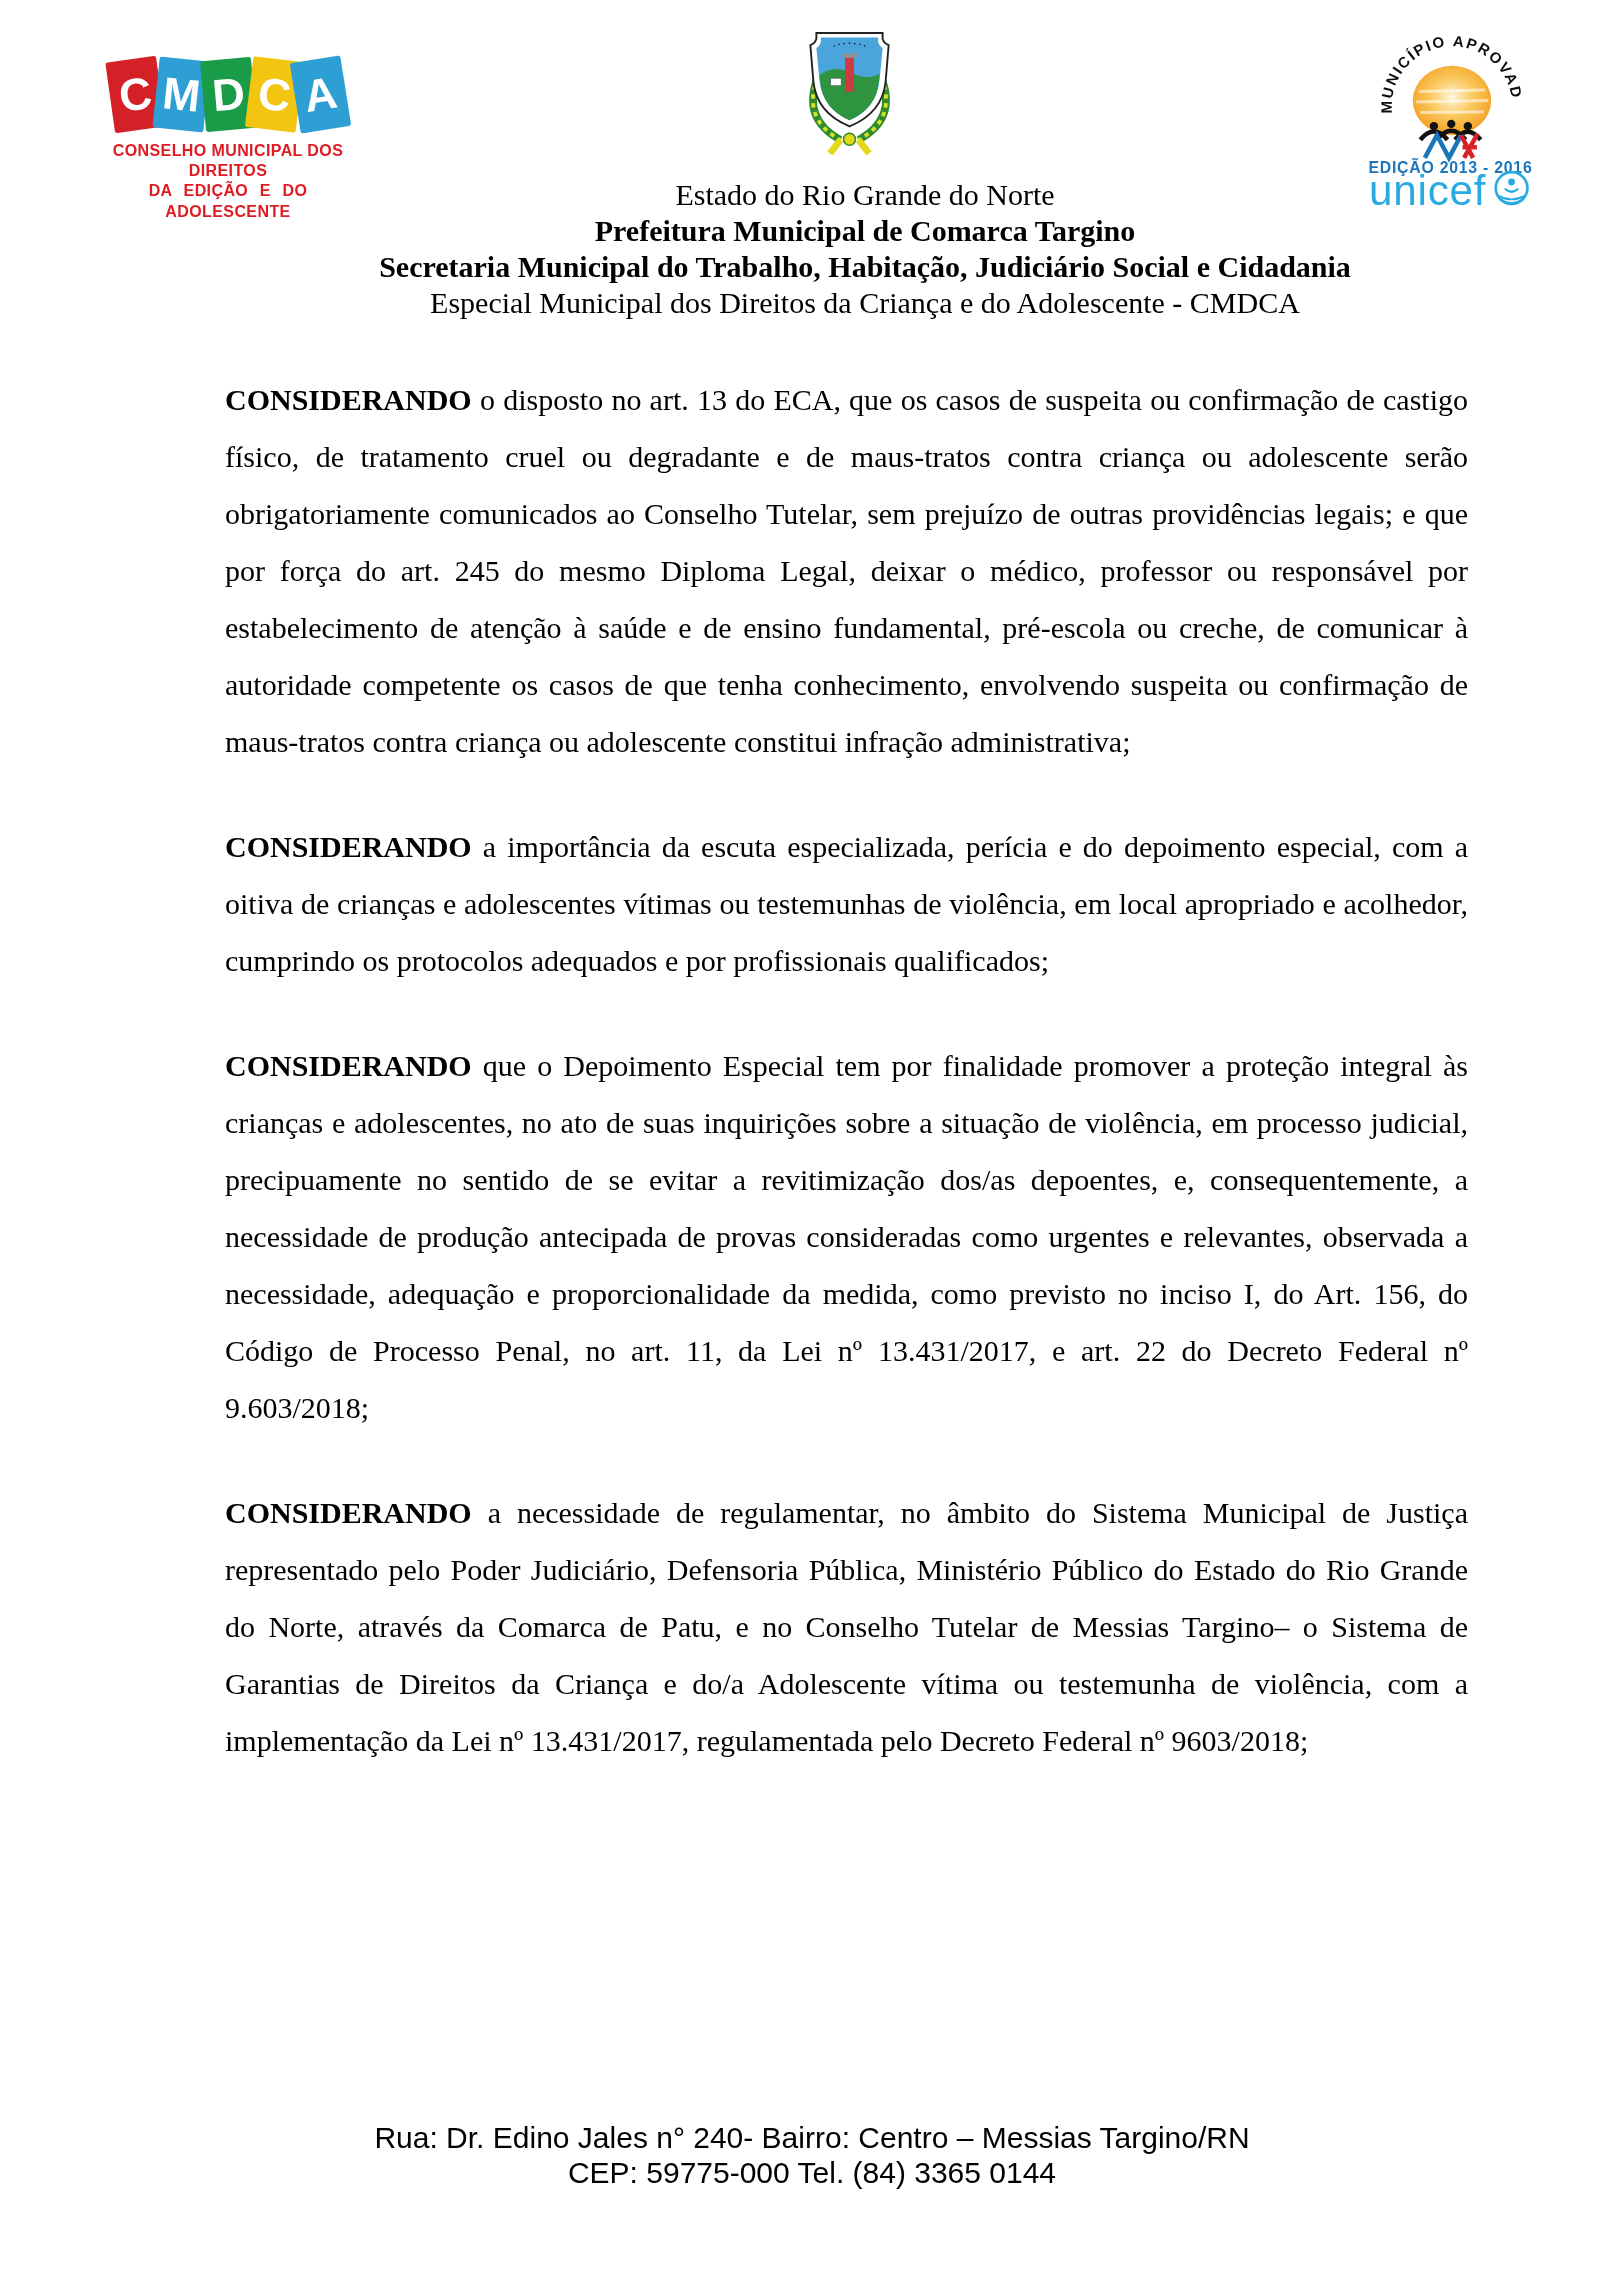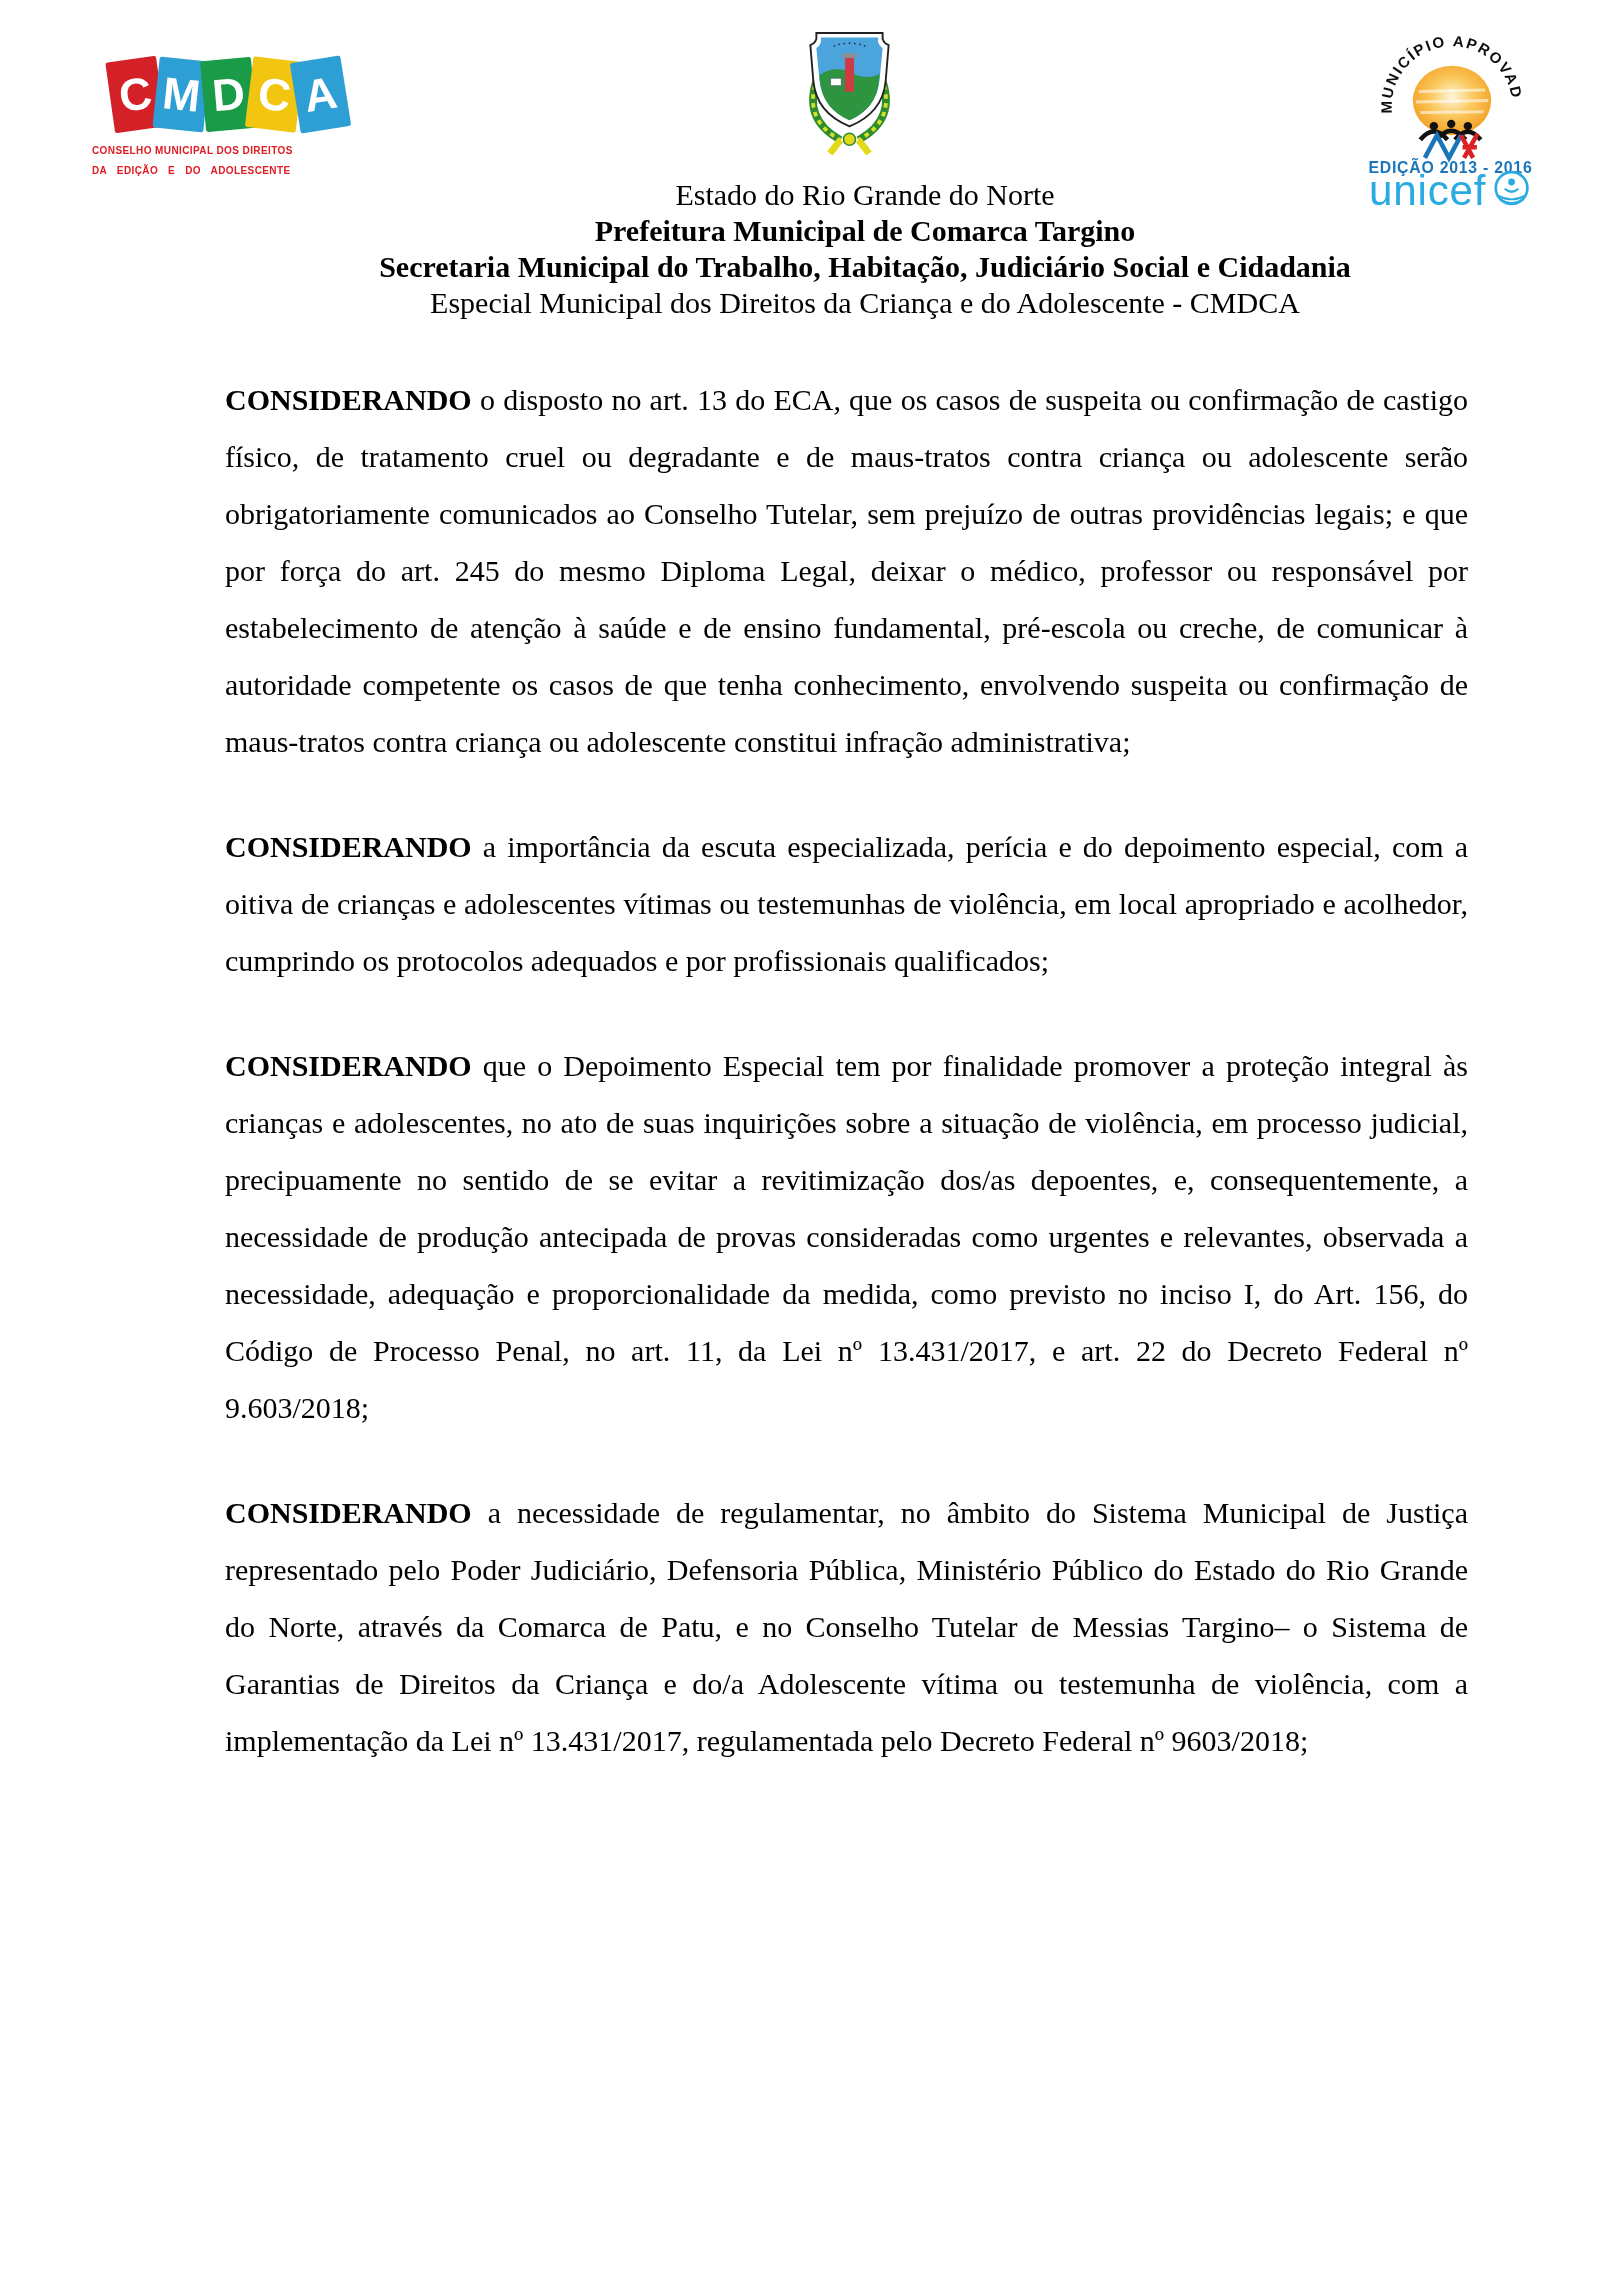--- a/index.html
+++ b/index.html
@@ -11,23 +11,23 @@
   .cmdca-tiles{display:flex;justify-content:center;}
   .cmdca-tile{width:51px;height:71px;margin:0 -2.3px;border-radius:2.3px;
               display:flex;align-items:center;justify-content:center;
               font-family:"Liberation Sans", sans-serif;font-weight:bold;
               font-size:45px;color:#fff;}
   .rot-a{transform:rotate(-8deg);}
   .rot-b{transform:rotate(6deg);}
   .rot-c{transform:rotate(-5deg);}
   .rot-d{transform:rotate(7deg);}
   .rot-e{transform:rotate(-9deg);}
-  .cmdca-caption{margin-top:10.6px;
+  .cmdca-caption{margin-top:10.6px;text-align:center;
                  font-family:"Liberation Sans", sans-serif;font-weight:bold;
-                 font-size:10px;line-height:20.4px;letter-spacing:0.4px;}
+                 font-size:16px;line-height:20.4px;letter-spacing:0.4px;}
   .cmdca-caption .l2{word-spacing:6.8px;}
 
   
   .crest{position:absolute;left:795px;top:27px;}
 
   
   .seal{position:absolute;left:1363px;top:25px;}
 
   
   .org{position:absolute;left:106px;top:153px;width:1518px;text-align:center;
@@ -142,15 +142,19 @@
     <div>Especial Municipal dos Direitos da Criança e do Adolescente - CMDCA</div>
   </div>
 
   <div class="bodytext">
     <p class="para"><strong>CONSIDERANDO</strong><span> o disposto no art. 13 do ECA, que os casos de suspeita ou confirmação de castigo físico, de tratamento cruel ou degradante e de maus-tratos contra criança ou adolescente serão obrigatoriamente comunicados ao Conselho Tutelar, sem prejuízo de outras providências legais; e que por força do art. 245 do mesmo Diploma Legal, deixar o médico, professor ou responsável por estabelecimento de atenção à saúde e de ensino fundamental, pré-escola ou creche, de comunicar à autoridade competente os casos de que tenha conhecimento, envolvendo suspeita ou confirmação de maus-tratos contra criança ou adolescente constitui infração administrativa;</span></p>
     <p class="para"><strong>CONSIDERANDO</strong><span> a importância da escuta especializada, perícia e do depoimento especial, com a oitiva de crianças e adolescentes vítimas ou testemunhas de violência, em local apropriado e acolhedor, cumprindo os protocolos adequados e por profissionais qualificados;</span></p>
     <p class="para"><strong>CONSIDERANDO</strong><span> que o Depoimento Especial tem por finalidade promover a proteção integral às crianças e adolescentes, no ato de suas inquirições sobre a situação de violência, em processo judicial, precipuamente no sentido de se evitar a revitimização dos/as depoentes, e, consequentemente, a necessidade de produção antecipada de provas consideradas como urgentes e relevantes, observada a necessidade, adequação e proporcionalidade da medida, como previsto no inciso I, do Art. 156, do Código de Processo Penal, no art. 11, da Lei nº 13.431/2017, e art. 22 do Decreto Federal nº 9.603/2018;</span></p>
     <p class="para"><strong>CONSIDERANDO</strong><span> a necessidade de regulamentar, no âmbito do Sistema Municipal de Justiça representado pelo Poder Judiciário, Defensoria Pública, Ministério Público do Estado do Rio Grande do Norte, através da Comarca de Patu, e no Conselho Tutelar de Messias Targino– o Sistema de Garantias de Direitos da Criança e do/a Adolescente vítima ou testemunha de violência, com a implementação da Lei nº 13.431/2017, regulamentada pelo Decreto Federal nº 9603/2018;</span></p>
   </div>
 
+  <div class="footer">
+    <div>Rua: Dr. Edino Jales n° 240- Bairro: Centro – Messias Targino/RN</div>
+    <div>CEP: 59775-000 Tel. (84) 3365 0144</div>
+  </div>
 
 </div>
 
 
 </body></html>

